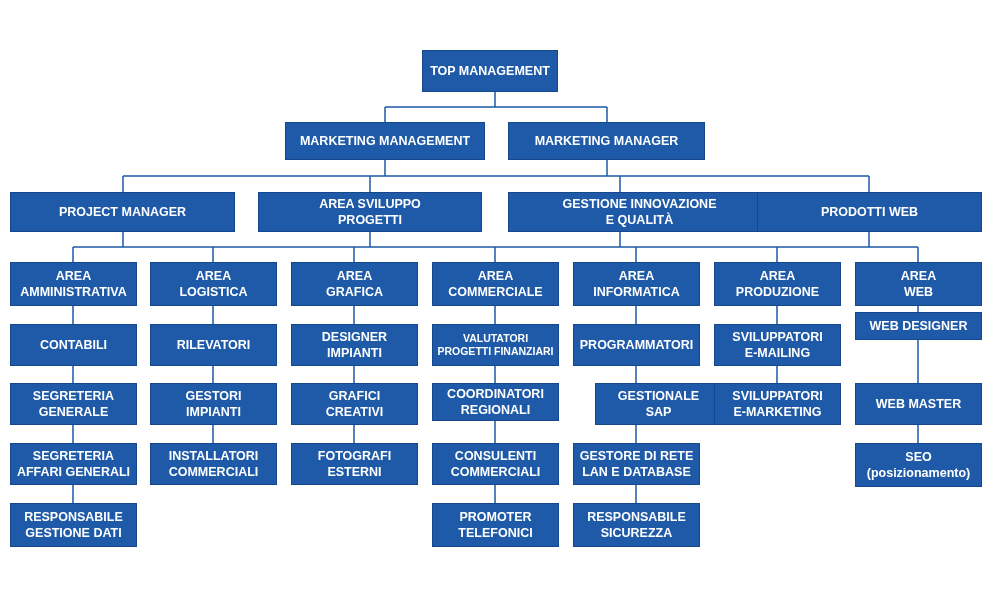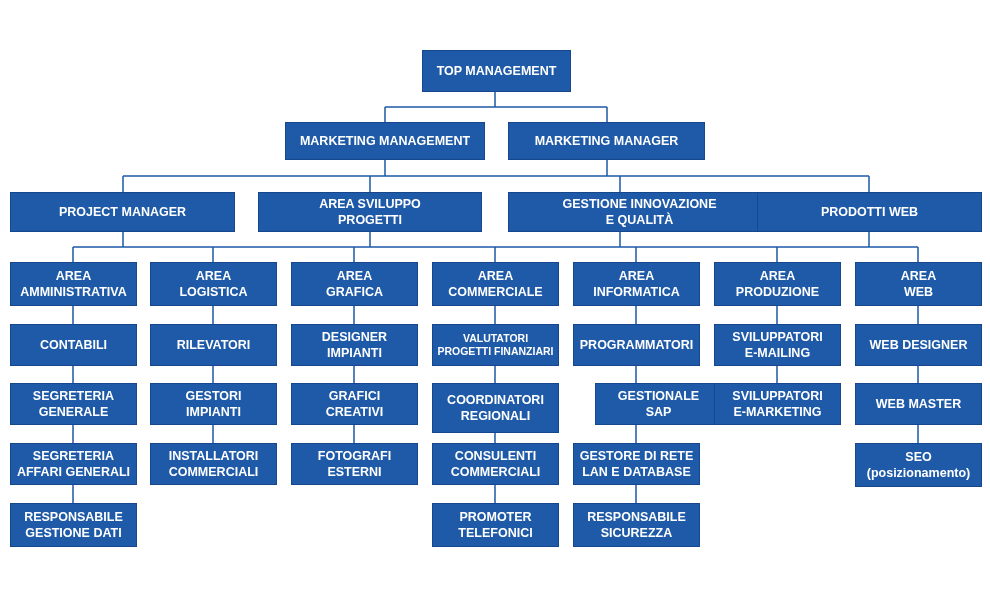--- a/index.html
+++ b/index.html
@@ -61,21 +61,21 @@
       M73 306 V505
       M213 306 V445
       M354 306 V445
       M495 306 V505
       M636 306 V505
       M777 306 V385
       M918 306 V445
     "></path>
   </svg>
 
-  <div class="box" style="left:422px;top:50px;width:149px;height:42px">TOP MANAGEMENT</div>
+  <div class="box" style="left:422px;top:50px;width:136px;height:42px">TOP MANAGEMENT</div>
 
   <div class="box" style="left:285px;top:122px;width:200px;height:38px">MARKETING MANAGEMENT</div>
   <div class="box" style="left:508px;top:122px;width:197px;height:38px">MARKETING MANAGER</div>
 
   <div class="box" style="left:10px;top:192px;width:225px;height:40px">PROJECT MANAGER</div>
   <div class="box" style="left:258px;top:192px;width:224px;height:40px">AREA SVILUPPO
 PROGETTI</div>
   <div class="box" style="left:508px;top:192px;width:263px;height:40px">GESTIONE INNOVAZIONE
 E QUALITÀ</div>
   <div class="box" style="left:757px;top:192px;width:225px;height:40px">PRODOTTI WEB</div>
@@ -104,21 +104,21 @@
 IMPIANTI</div>
   <div class="box" style="left:291px;top:383px;width:127px;height:42px">GRAFICI
 CREATIVI</div>
   <div class="box" style="left:291px;top:443px;width:127px;height:42px">FOTOGRAFI
 ESTERNI</div>
 
   <div class="box" style="left:432px;top:262px;width:127px;height:44px">AREA
 COMMERCIALE</div>
   <div class="box small" style="left:432px;top:324px;width:127px;height:42px">VALUTATORI
 PROGETTI FINANZIARI</div>
-  <div class="box" style="left:432px;top:383px;width:127px;height:50px">COORDINATORI
+  <div class="box" style="left:432px;top:383px;width:127px;height:38px">COORDINATORI
 REGIONALI</div>
   <div class="box" style="left:432px;top:443px;width:127px;height:42px">CONSULENTI
 COMMERCIALI</div>
   <div class="box" style="left:432px;top:503px;width:127px;height:44px">PROMOTER
 TELEFONICI</div>
 
   <div class="box" style="left:573px;top:262px;width:127px;height:44px">AREA
 INFORMATICA</div>
   <div class="box" style="left:573px;top:324px;width:127px;height:42px">PROGRAMMATORI</div>
   <div class="box" style="left:595px;top:383px;width:127px;height:42px">GESTIONALE
@@ -130,18 +130,18 @@
 
   <div class="box" style="left:714px;top:262px;width:127px;height:44px">AREA
 PRODUZIONE</div>
   <div class="box" style="left:714px;top:324px;width:127px;height:42px">SVILUPPATORI
 E-MAILING</div>
   <div class="box" style="left:714px;top:383px;width:127px;height:42px">SVILUPPATORI
 E-MARKETING</div>
 
   <div class="box" style="left:855px;top:262px;width:127px;height:44px">AREA
 WEB</div>
-  <div class="box" style="left:855px;top:324px;width:127px;height:42px">WEB DESIGNER</div>
+  <div class="box" style="left:855px;top:312px;width:127px;height:28px">WEB DESIGNER</div>
   <div class="box" style="left:855px;top:383px;width:127px;height:42px">WEB MASTER</div>
   <div class="box" style="left:855px;top:443px;width:127px;height:44px">SEO
 (posizionamento)</div>
 
 </div>
 
 </body></html>

